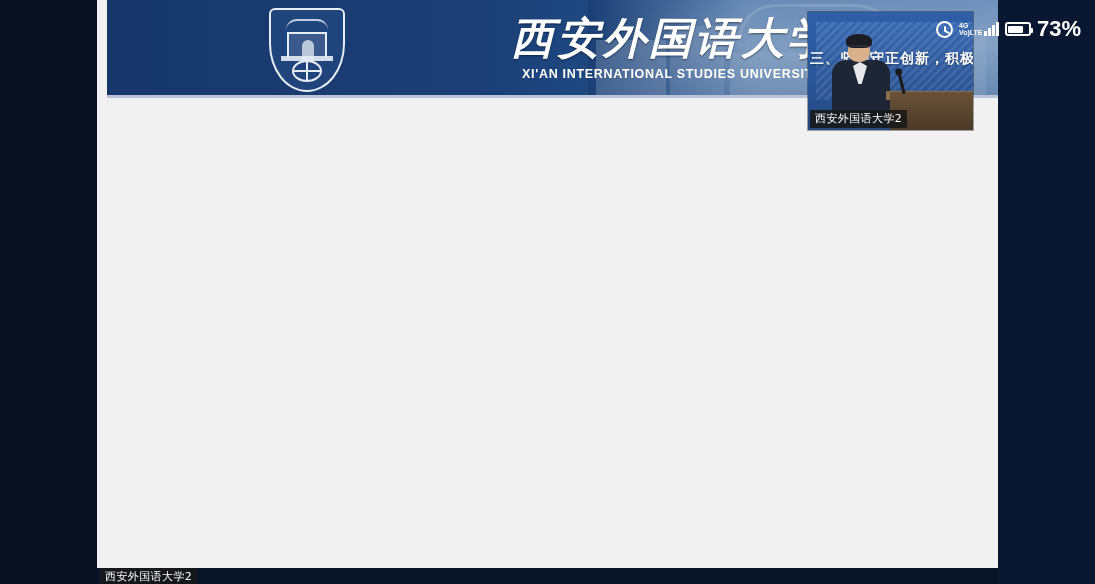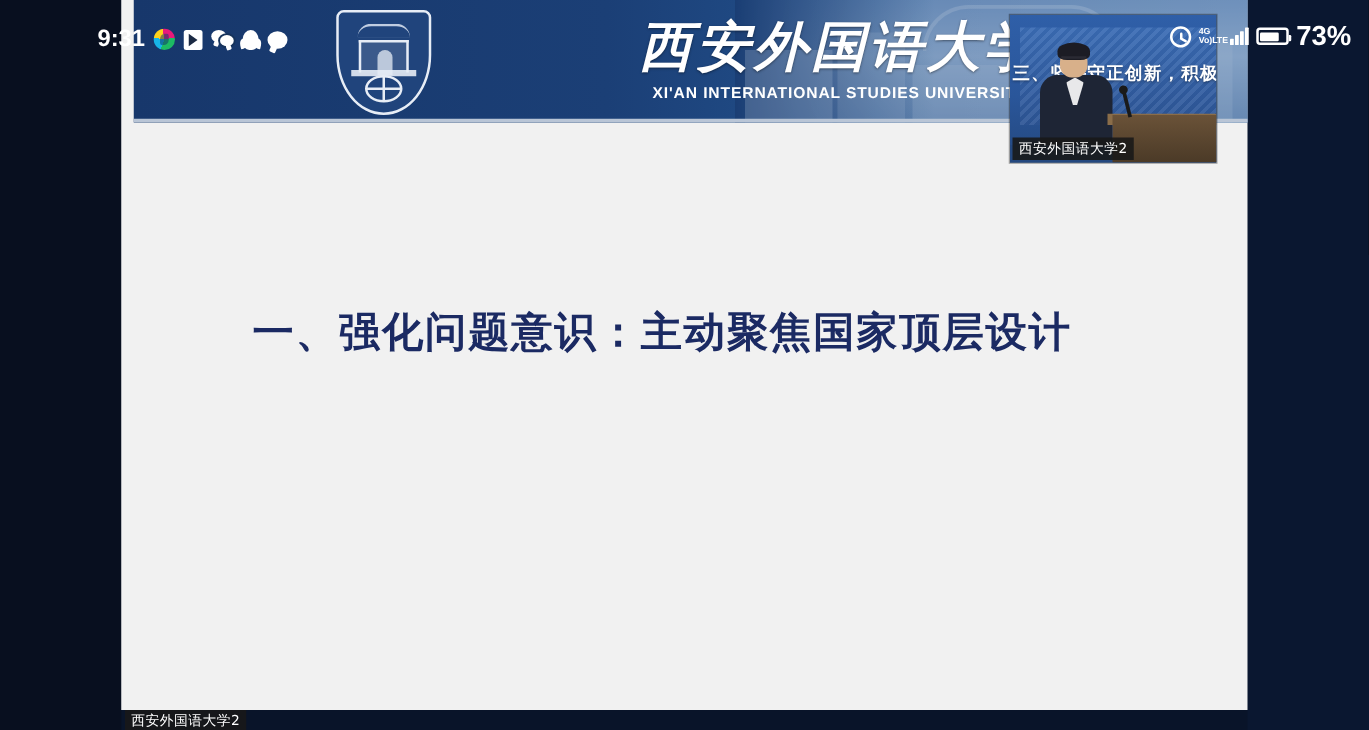--- a/index.html
+++ b/index.html
@@ -230,21 +230,20 @@
 
       <div class="uni-name">
         <div class="uni-cn">西安外国语大学</div>
         <div class="uni-en">XI'AN INTERNATIONAL STUDIES UNIVERSITY</div>
       </div>
 
       <div class="banner-line"></div>
     </div>
 
     <div class="slide-body">
-      <div class="bullet b1">一、强化问题意识：主动聚焦国家顶层设计</div>
     </div>
 
   </div>
 
   <div class="pip">
     <div class="screenbg"></div>
     <div class="ledwall"></div>
     <div class="ledtext">三、坚持守正创新，积极探</div>
     <div class="speaker-body"></div>
     <div class="speaker-shirt"></div>
@@ -255,31 +254,20 @@
     <div class="podium-top"></div>
     <div class="podium"></div>
     <div class="mic"></div>
     <div class="name-tag">西安外国语大学2</div>
   </div>
 
   <div class="name-tag bottom">西安外国语大学2</div>
 
   <div class="statusbar">
 
-    <div class="status-left">
-      <span class="clock-text">9:31</span>
-      <span class="icn icon-pinwheel"></span>
-      <span class="icn icon-arrowsq"></span>
-      <span class="icn icon-wechat">
-        <span class="b1"></span>
-          <span class="b2"></span>
-      </span>
-      <span class="icn icon-qq"></span>
-      <span class="icn icon-bubble"></span>
-    </div>
 
     <div class="status-right">
       <span class="icn icon-alarm"></span>
       <span class="net-wrap">
         <span class="net-label">
           <span>4G</span>
           <span>Vo)LTE</span>
         </span>
         <span class="bars">
           <i></i>

